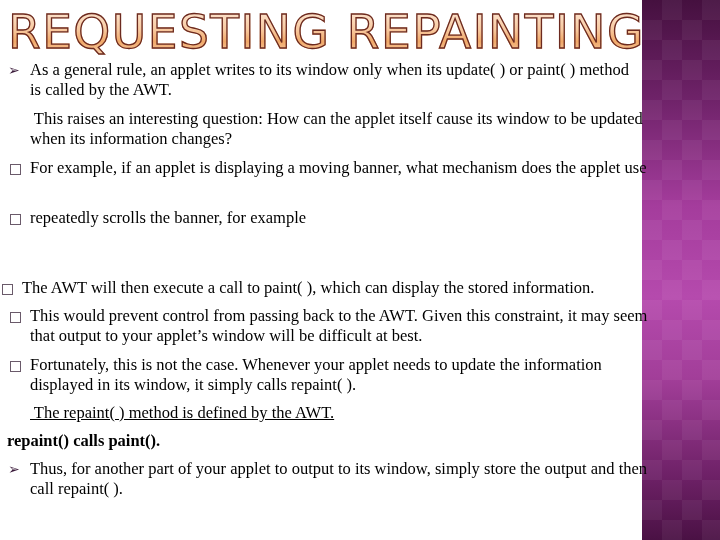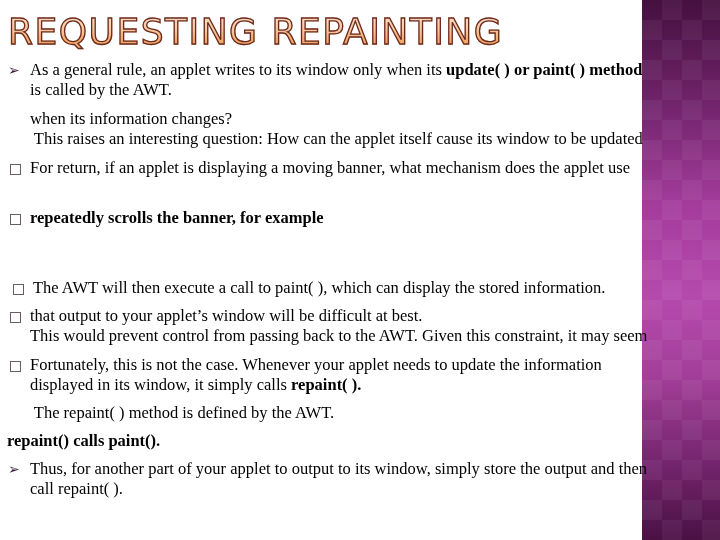--- a/index.html
+++ b/index.html
@@ -17,90 +17,90 @@
   .side-band::after {
     content: ""; position: absolute; inset: 0;
     background-image:
       linear-gradient(45deg, rgba(255,255,255,0.05) 25%, transparent 25%, transparent 75%, rgba(255,255,255,0.05) 75%),
       linear-gradient(45deg, rgba(255,255,255,0.05) 25%, transparent 25%, transparent 75%, rgba(255,255,255,0.05) 75%);
     background-size: 40px 40px; background-position: 0 0, 20px 20px;
   }
   .title {
     position: absolute; left: 8px; top: 8px; margin: 0;
     font-family: "DejaVu Sans", "Liberation Sans", sans-serif;
-    font-size: 36px; font-weight: normal; letter-spacing: 1.5px;
+    font-size: 47px; font-weight: normal; letter-spacing: 1.5px;
     line-height: 48px;
     color: #fbd0a8;
     background: linear-gradient(180deg, #fde8d6 0%, #f8c9a0 45%, #f0a868 70%, #f9d2b0 100%);
     -webkit-background-clip: text; background-clip: text;
     -webkit-text-fill-color: transparent;
     -webkit-text-stroke: 1.3px #6b2a20;
     z-index: 2;
   }
   .content { position: absolute; left: 0; top: 0; width: 720px; height: 540px; z-index: 1; }
   .para { position: absolute; font-size: 16.5px; line-height: 20px; white-space: nowrap; }
   .bullet {
     position: absolute; left: 8px; font-size: 14px; color: #3a1a3a;
     font-family: "DejaVu Sans", sans-serif;
   }
   .bullet.box {
     width: 9px; height: 9px; border: 1px solid #6a5a6a; background: #fff;
     left: 10px; margin-top: 6px;
   }
   .line { display: block; }
-  b { font-weight: bold; }
+  b { font-weight: normal; }
 </style>
 </head>
 <body>
 
 <div class="side-band"></div>
 
 <h1 class="title">REQUESTING REPAINTING</h1>
 
 <div class="content">
 
   <div class="para" style="left:30px; top:60px;">
     <span class="bullet" style="left:-22px; top:0;">➢</span>
     <span class="line"><span>As a general rule, an applet writes to its window only when its </span><b>update( ) or paint( ) method</b></span>
     <span class="line">is called by the AWT.</span>
   </div>
 
   <div class="para" style="left:30px; top:109px;">
+    <span class="line" style="white-space:pre;"> This raises an interesting question: How can the applet itself cause its window to be updated</span>
     <span class="line">when its information changes?</span>
-    <span class="line" style="white-space:pre;"> This raises an interesting question: How can the applet itself cause its window to be updated</span>
   </div>
 
   <div class="para" style="left:30px; top:158px;">
     <span class="bullet box" style="left:-20px; top:0;"></span>
-    <span class="line">For return, if an applet is displaying a moving banner, what mechanism does the applet use</span>
+    <span class="line">For example, if an applet is displaying a moving banner, what mechanism does the applet use</span>
   </div>
 
   <div class="para" style="left:30px; top:208px;">
     <span class="bullet box" style="left:-20px; top:0;"></span>
     <b class="line">repeatedly scrolls the banner, for example</b>
   </div>
 
-  <div class="para" style="left:33px; top:278px;font-family:Liberation Serif, serif;">
+  <div class="para" style="left:22px; top:278px;font-family:Liberation Serif, serif;">
     <span class="bullet box" style="left:-20px; top:0;"></span>
     <span class="line">The AWT will then execute a call to paint( ), which can display the stored information.</span>
   </div>
 
   <div class="para" style="left:30px; top:306px;">
     <span class="bullet box" style="left:-20px; top:0;"></span>
+    <span class="line">This would prevent control from passing back to the AWT. Given this constraint, it may seem</span>
     <span class="line">that output to your applet’s window will be difficult at best.</span>
-    <span class="line">This would prevent control from passing back to the AWT. Given this constraint, it may seem</span>
   </div>
 
   <div class="para" style="left:30px; top:355px;">
     <span class="bullet box" style="left:-20px; top:0;"></span>
     <span class="line">Fortunately, this is not the case. Whenever your applet needs to update the information</span>
     <span class="line"><span>displayed in its window, it simply calls </span><b>repaint( ).</b></span>
   </div>
 
-  <div class="para" style="left:30px; top:403px;">
+  <div class="para" style="left:30px; top:403px;text-decoration:underline;">
     <span class="line" style="white-space:pre;"> The repaint( ) method is defined by the AWT.</span>
   </div>
 
   <div class="para" style="left:7px; top:431px;font-weight:bold;">
     <span class="line">repaint() calls paint().</span>
   </div>
 
   <div class="para" style="left:30px; top:459px;">
     <span class="bullet" style="left:-22px; top:0;">➢</span>
     <span class="line">Thus, for another part of your applet to output to its window, simply store the output and then</span>

